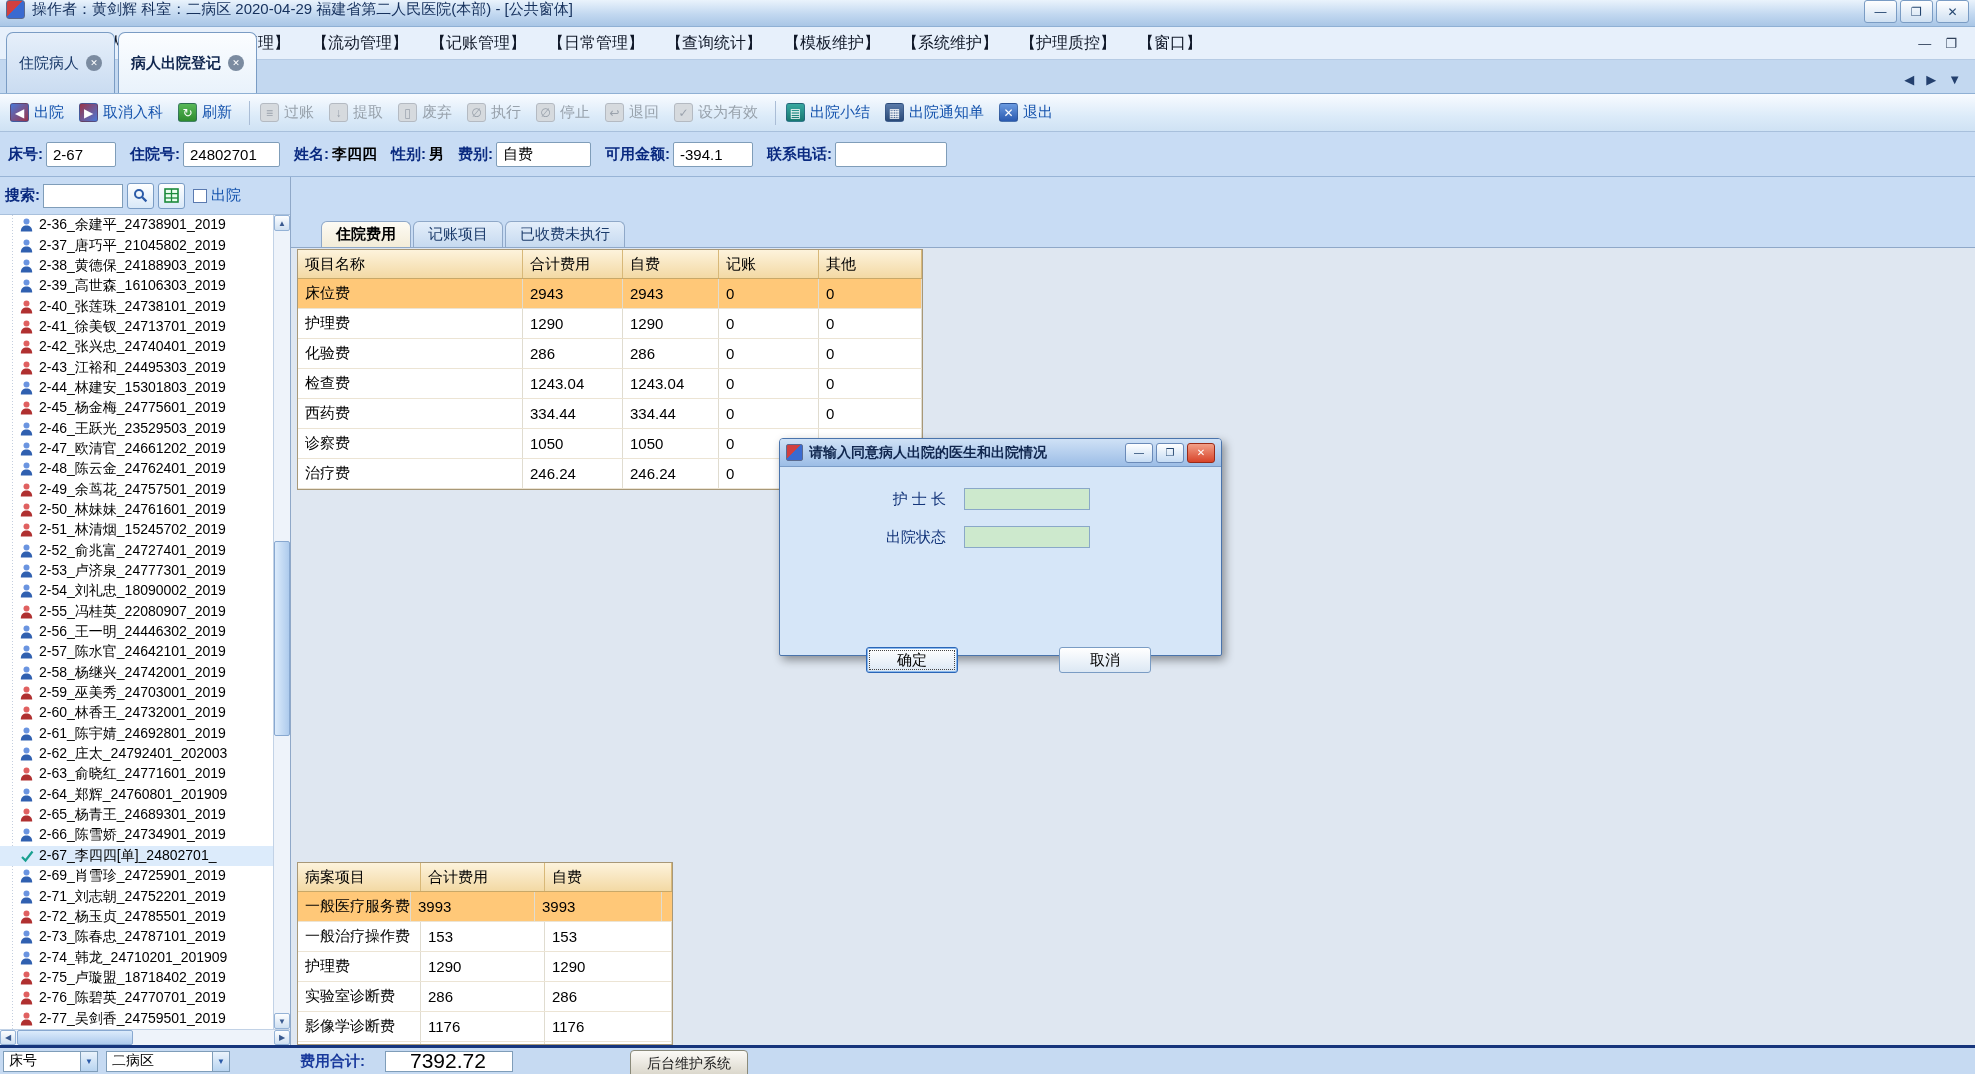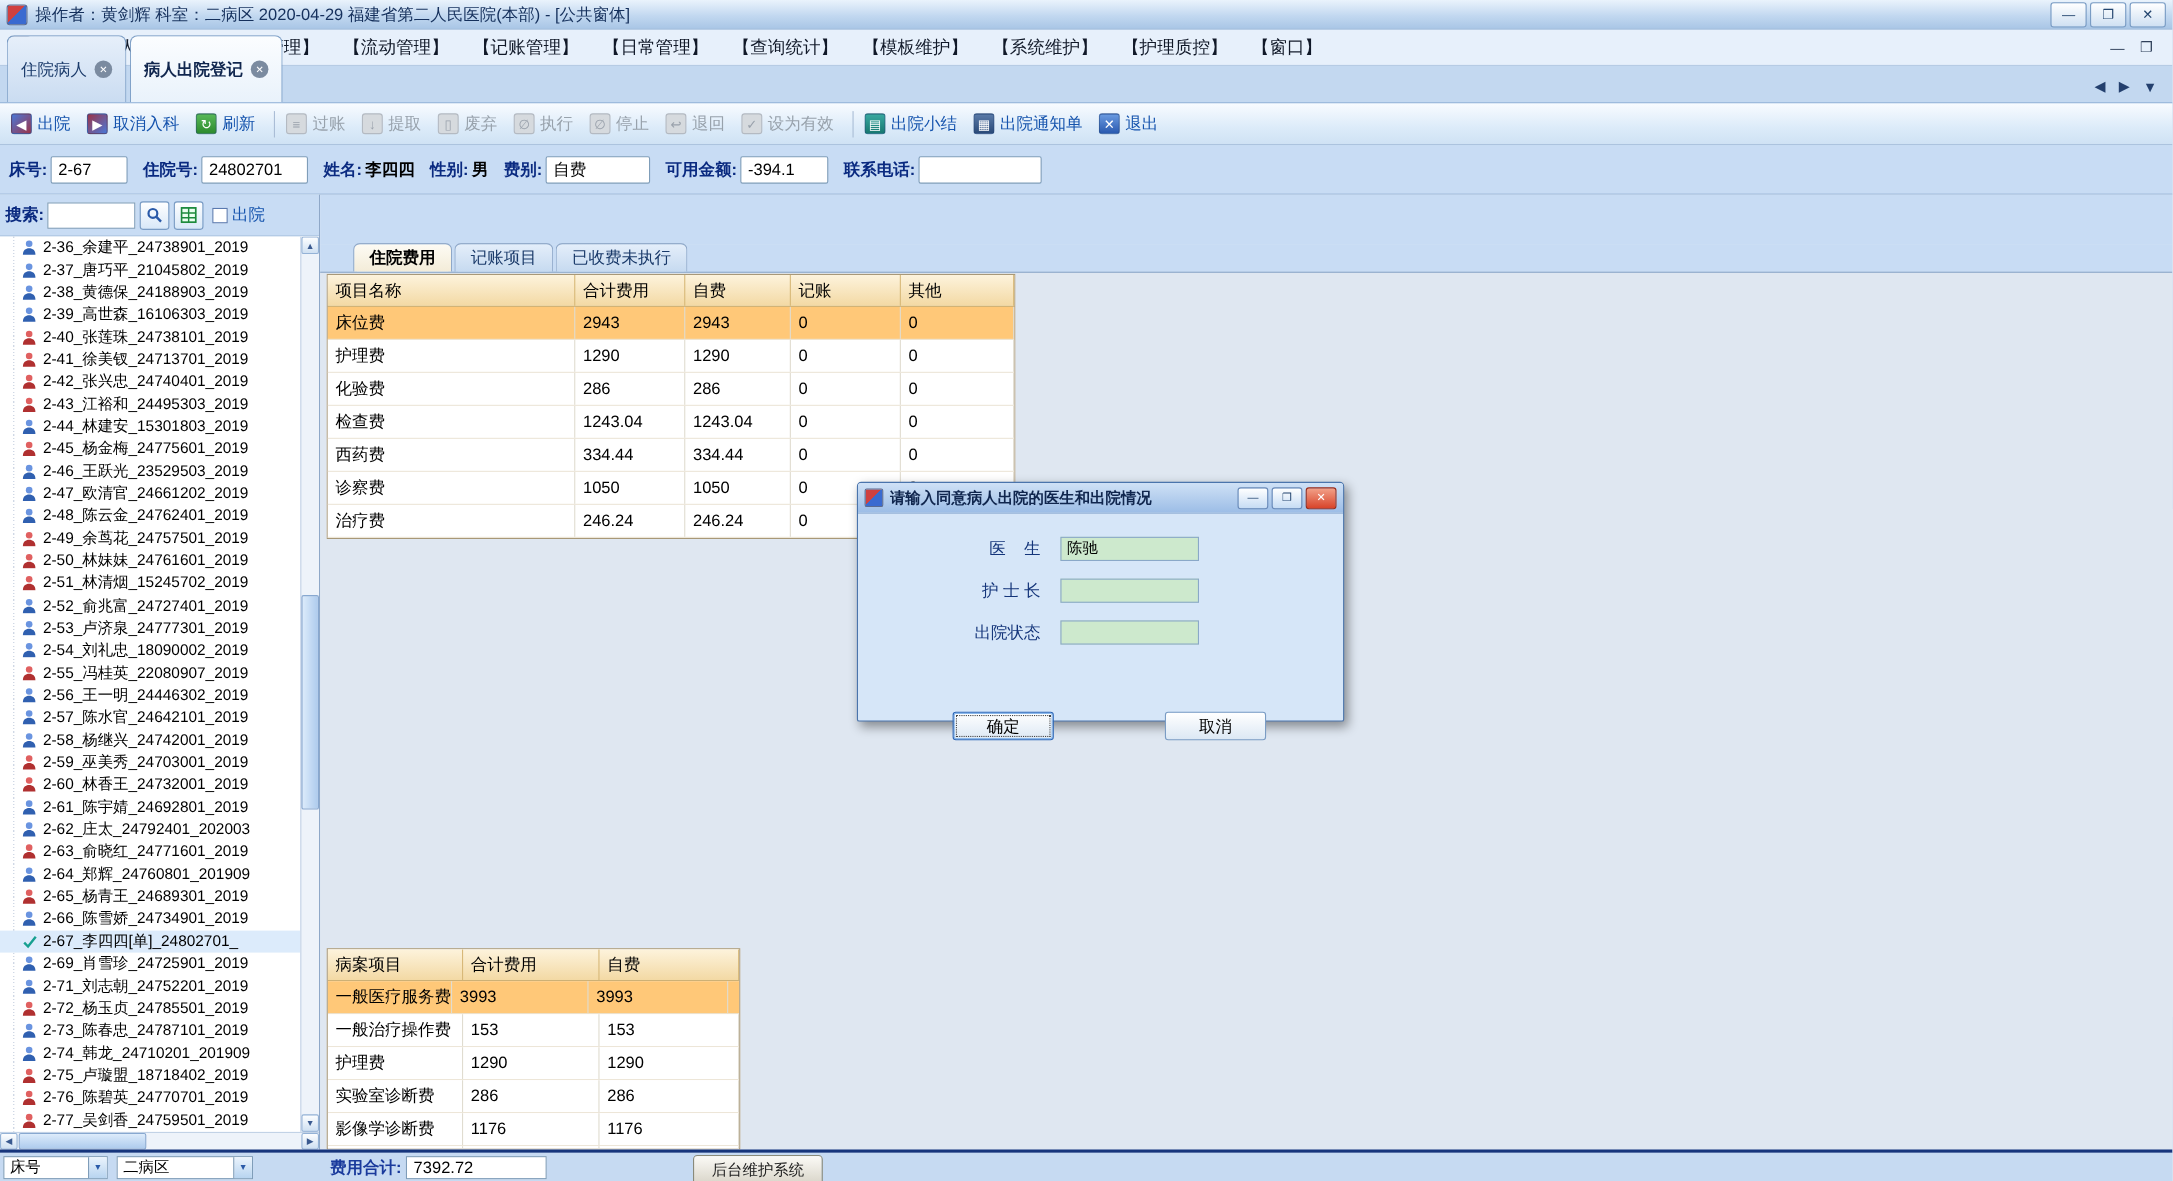--- a/index.html
+++ b/index.html
@@ -4,21 +4,21 @@
 <style>
   html,body{margin:0;padding:0;}
   body{
     width:1975px;height:1074px;position:relative;overflow:hidden;
     font-family:"Liberation Sans","DejaVu Sans",sans-serif;
     background:#cfdff2;font-size:15px;color:#000;
   }
   
   .title-bar{position:absolute;top:0;left:0;right:0;height:27px;
     background:linear-gradient(#eaf3fc,#c2d8f0 55%,#a9c6e6);
-    border-bottom:1px solid #8fb0d4;display:flex;align-items:center;padding:0 6px;box-sizing:border-box;}
+    border-bottom:1px solid #8fb0d4;display:flex;align-items:flex-start;padding:0 6px;box-sizing:border-box;}
   .app-icon{width:17px;height:17px;border-radius:3px;
     background:linear-gradient(135deg,#d04040 0 45%,#3a6ad0 45%);border:1px solid #5a6a90;}
   .title-text{margin-left:7px;font-size:15px;color:#15305c;flex:1;white-space:nowrap;overflow:hidden;}
   .win-btn{width:31px;height:21px;margin-left:3px;border-radius:3px;flex:0 0 auto;
     background:linear-gradient(#ffffff,#cfe0f2);border:1px solid #7a9cc4;
     display:flex;align-items:center;justify-content:center;font-size:12px;color:#23456f;}
   
   .menu-bar{position:absolute;top:27px;left:0;right:0;height:33px;background:#e7f0fb;
     border-bottom:1px solid #b6cbe4;display:flex;align-items:center;padding:0 8px;box-sizing:border-box;gap:38px;}
   .menu-app-icon{width:18px;height:18px;border-radius:3px;margin-right:10px;
@@ -104,22 +104,22 @@
   #fee-table{margin:1px 0 0 6px;}
   #record-table{position:absolute;left:6px;top:685px;height:183px;overflow:hidden;}
   
   .bottom-line{position:absolute;left:0;right:0;bottom:26px;height:3px;background:#16357c;}
   .bottom-bar{position:absolute;left:0;right:0;bottom:0;height:26px;background:#c6daf2;display:flex;align-items:center;box-sizing:border-box;}
   .combo{height:21px;background:#fff;border:1px solid #7f9db9;display:flex;align-items:center;box-sizing:border-box;}
   .combo-text{flex:1;font-size:14px;padding:0 5px;white-space:nowrap;overflow:hidden;}
   .combo-btn{width:17px;height:100%;background:linear-gradient(#eaf3fc,#b8d4f0);border-left:1px solid #7f9db9;
     color:#2a5aa8;font-size:8px;display:flex;align-items:center;justify-content:center;box-sizing:border-box;}
   .total-label{font-size:15px;font-weight:bold;color:#1a3a9c;white-space:nowrap;}
-  .total-input{width:128px;height:21px;background:#fff;border:1px solid #7f9db9;margin-left:4px;
-    display:flex;align-items:center;padding:0 6px;font-size:15px;box-sizing:border-box;}
+  .total-input{width:128px;height:21px;background:#fff;border:1px solid #7f9db9;margin-left:20px;
+    display:flex;align-items:center;padding:0 24px;font-size:21px;box-sizing:border-box;}
   .taskbar-btn{position:absolute;left:630px;bottom:-3px;height:25px;padding:0 16px;
     background:linear-gradient(#fbfaf6,#d9d5c9);border:1px solid #8a8a7a;border-radius:4px 4px 0 0;
     display:flex;align-items:center;font-size:14px;color:#202020;}
   
   .dialog{position:absolute;left:779px;top:438px;width:443px;height:218px;z-index:50;
     background:#d6e6f8;border:1px solid #4a74ac;border-radius:4px 4px 2px 2px;
     box-shadow:3px 4px 10px rgba(0,0,0,.4);box-sizing:border-box;}
   .dlg-title{height:28px;background:linear-gradient(#cfe1f6,#9cbde6);border-bottom:1px solid #7a9cc8;
     border-radius:3px 3px 0 0;display:flex;align-items:center;padding:0 6px;box-sizing:border-box;}
   .dlg-icon{width:15px;height:15px;border-radius:2px;background:linear-gradient(135deg,#d04040 0 45%,#3a6ad0 45%);border:1px solid #5a6a90;}
@@ -804,24 +804,20 @@
     <span class="dlg-btn">
         <span>❐</span>
       </span>
     <span class="dlg-btn close">
         <span>✕</span>
       </span>
   </div>
   <div class="dlg-body">
     <div id="dialog-fields">
         <div class="dlg-row">
-          <span class="dlg-label">医    生</span>
-          <span class="dlg-input">陈驰</span>
-        </div>
-        <div class="dlg-row">
           <span class="dlg-label">护 士 长</span>
           <span class="dlg-input"></span>
         </div>
         <div class="dlg-row">
           <span class="dlg-label">出院状态</span>
           <span class="dlg-input"></span>
         </div>
       </div>
     <div class="dlg-actions">
       <div class="dlg-action ok">确定</div>

